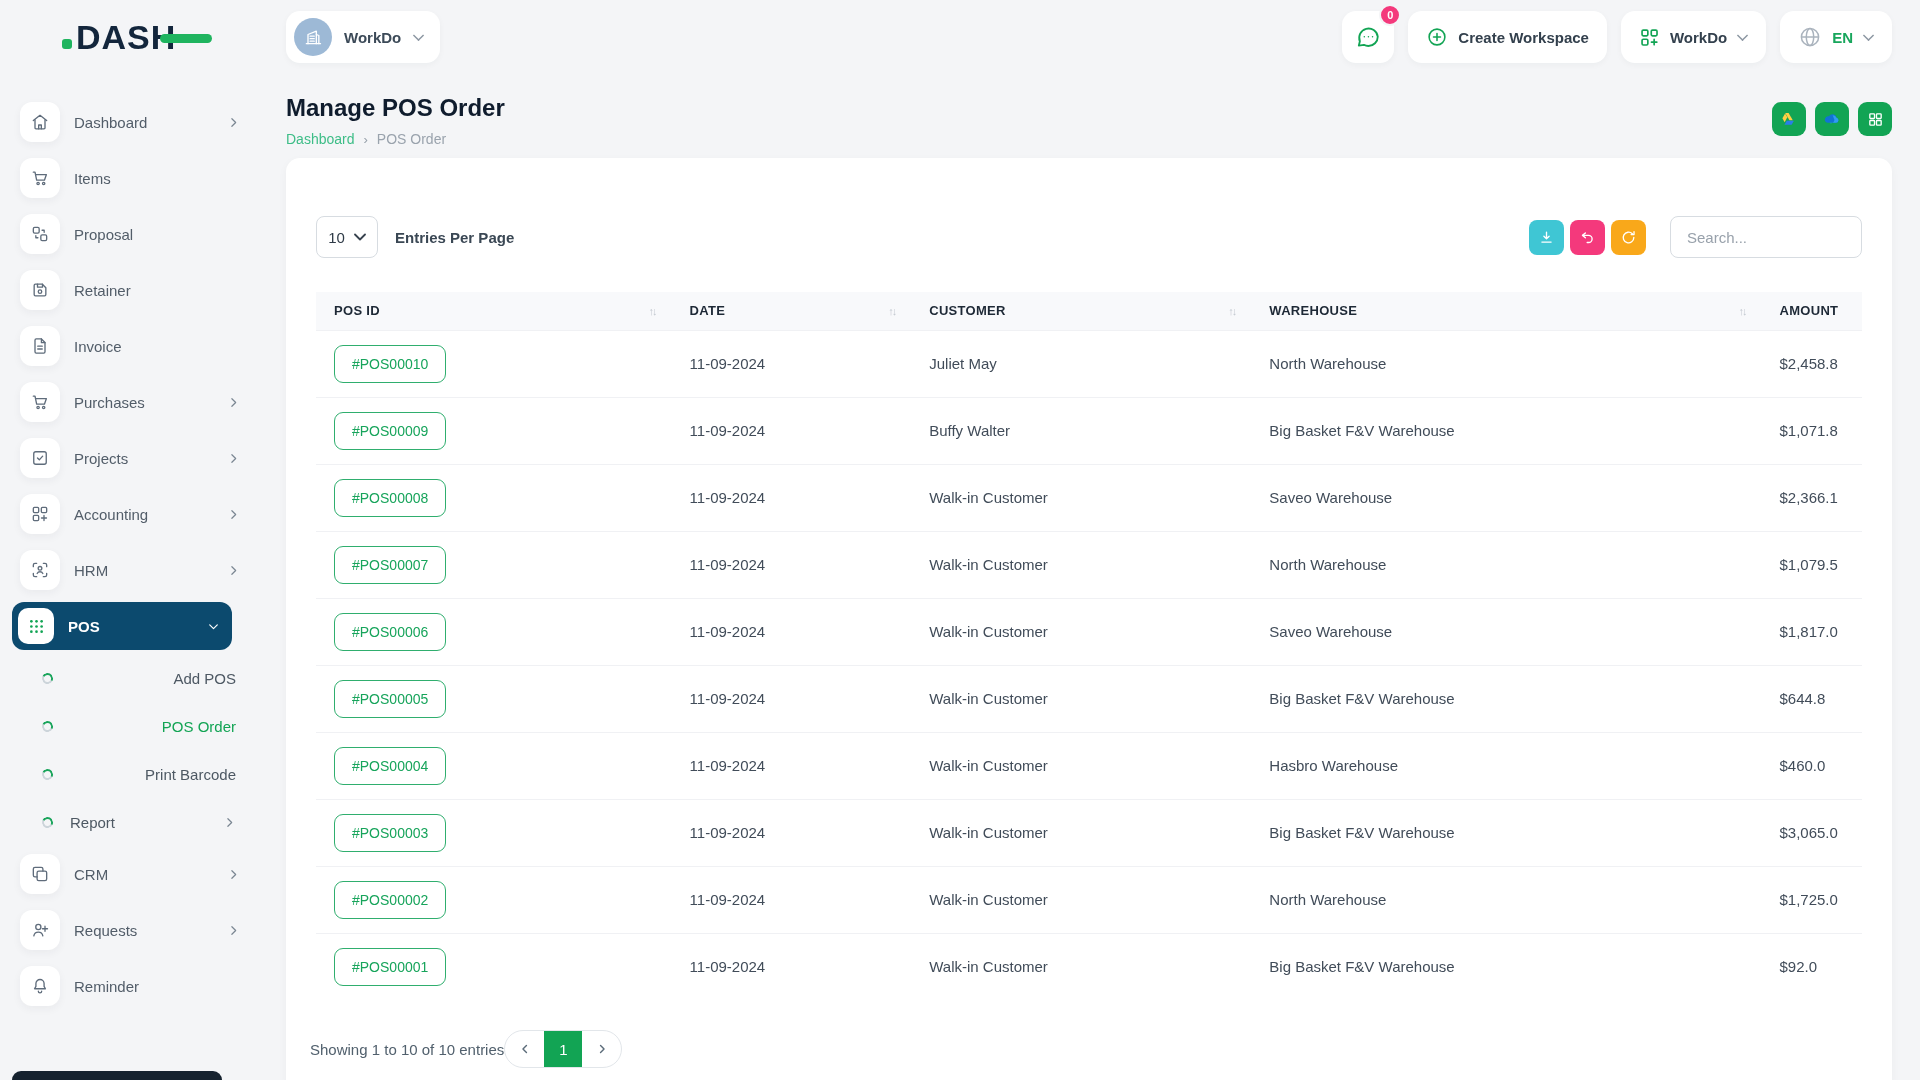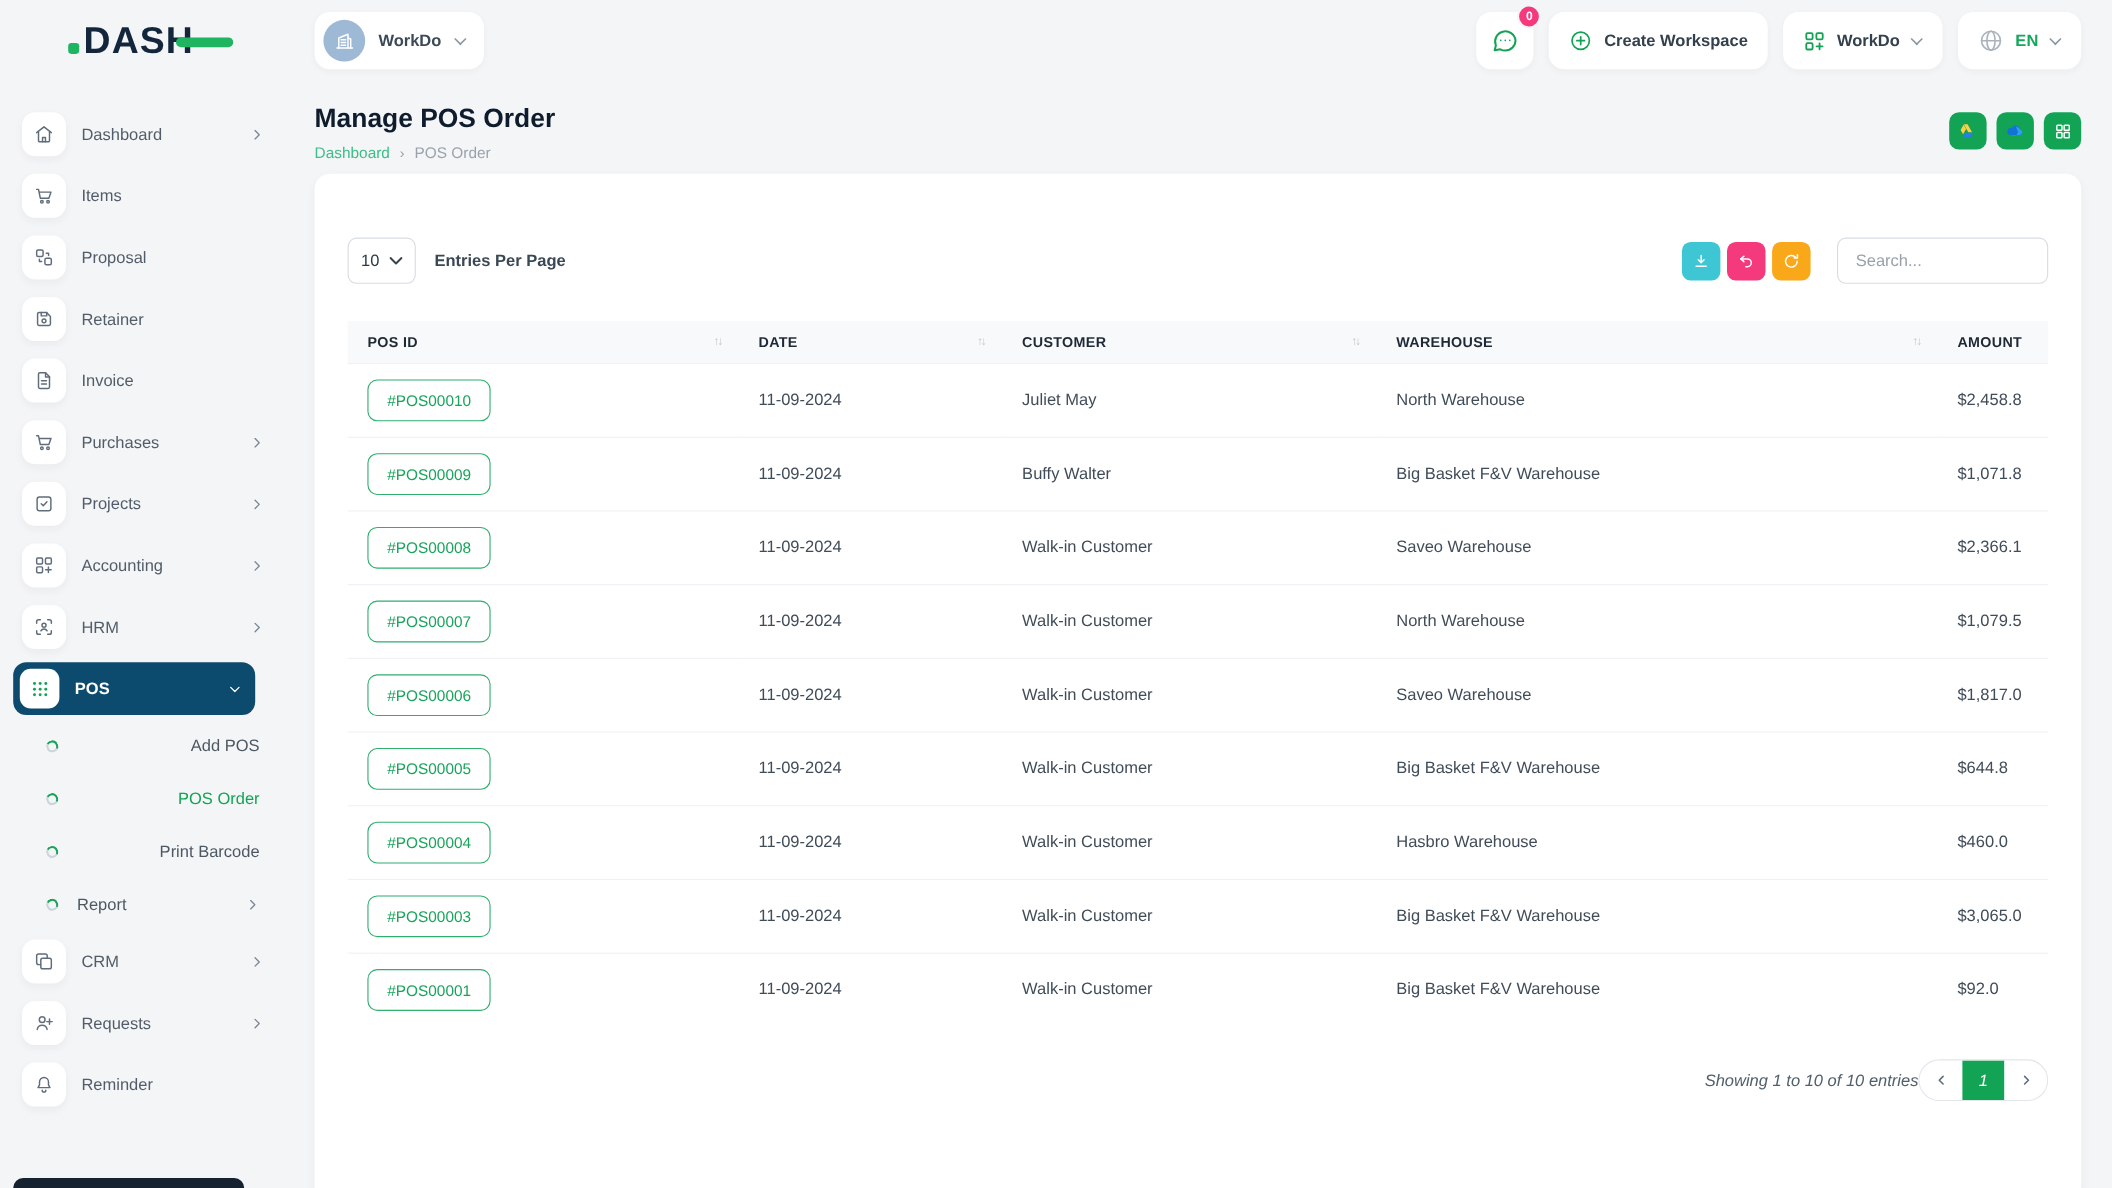--- a/index.html
+++ b/index.html
@@ -84,21 +84,21 @@
   .tbl th { height:38px; background:#f8f9fb; font-size:13px; font-weight:700; color:#1e2936;
     text-align:left; padding:0 6px 0 18px; letter-spacing:.3px; cursor:pointer; }
   .th-in { display:flex; align-items:center;text-align:center; }
   .sort { margin-left:auto; font-size:11px; color:#c3c9d0; letter-spacing:-2px; padding-right:10px; }
   .tbl td { height:67px; border-top:1px solid #f0f1f4; font-size:15px; color:#414c59; padding:0 6px 0 18px; }
   .tbl tbody tr:first-child td { border-top:1px solid #f0f1f4; }
   .pos-badge { display:inline-block; padding:10px 17px; border:1px solid #2fae6e; border-radius:9px;
     color:#17a45b; font-size:14px; background:#fff; cursor:pointer; }
 
   
-  .card-foot { display:flex; align-items:center; justify-content:flex-end; margin-top:30px; padding:0 0 0 0;font-style:italic; }
+  .card-foot { display:flex; align-items:center; justify-content:flex-start; margin-top:30px; padding:0 0 0 0; }
   .showing { font-size:15px; color:#51606d; margin-left:-6px; }
   .pager { display:flex; border:1px solid #e2e6ea; border-radius:19px; overflow:hidden; background:#fff; height:38px; }
   .pg-btn { width:39px; display:flex; align-items:center; justify-content:center; cursor:pointer; color:#5b6b79; font-size:18px; }
   .pg-cur { width:38px; background:#12a454; color:#fff; display:flex; align-items:center; justify-content:center; font-size:15px; cursor:pointer; }
 </style>
 </head>
 <body>
 
 <div class="topbar">
   <div class="logo">
@@ -519,20 +519,27 @@
         <td>$460.0</td>
       </tr>
       <tr>
         <td><span class="pos-badge">#POS00003</span></td>
         <td>11-09-2024</td>
         <td>Walk-in Customer</td>
         <td>Big Basket F&amp;V Warehouse</td>
         <td>$3,065.0</td>
       </tr>
       <tr>
+        <td><span class="pos-badge">#POS00002</span></td>
+        <td>11-09-2024</td>
+        <td>Walk-in Customer</td>
+        <td>North Warehouse</td>
+        <td>$1,725.0</td>
+      </tr>
+      <tr>
         <td><span class="pos-badge">#POS00001</span></td>
         <td>11-09-2024</td>
         <td>Walk-in Customer</td>
         <td>Big Basket F&amp;V Warehouse</td>
         <td>$92.0</td>
       </tr>
     </tbody>
   </table>
 
   <div class="card-foot">

